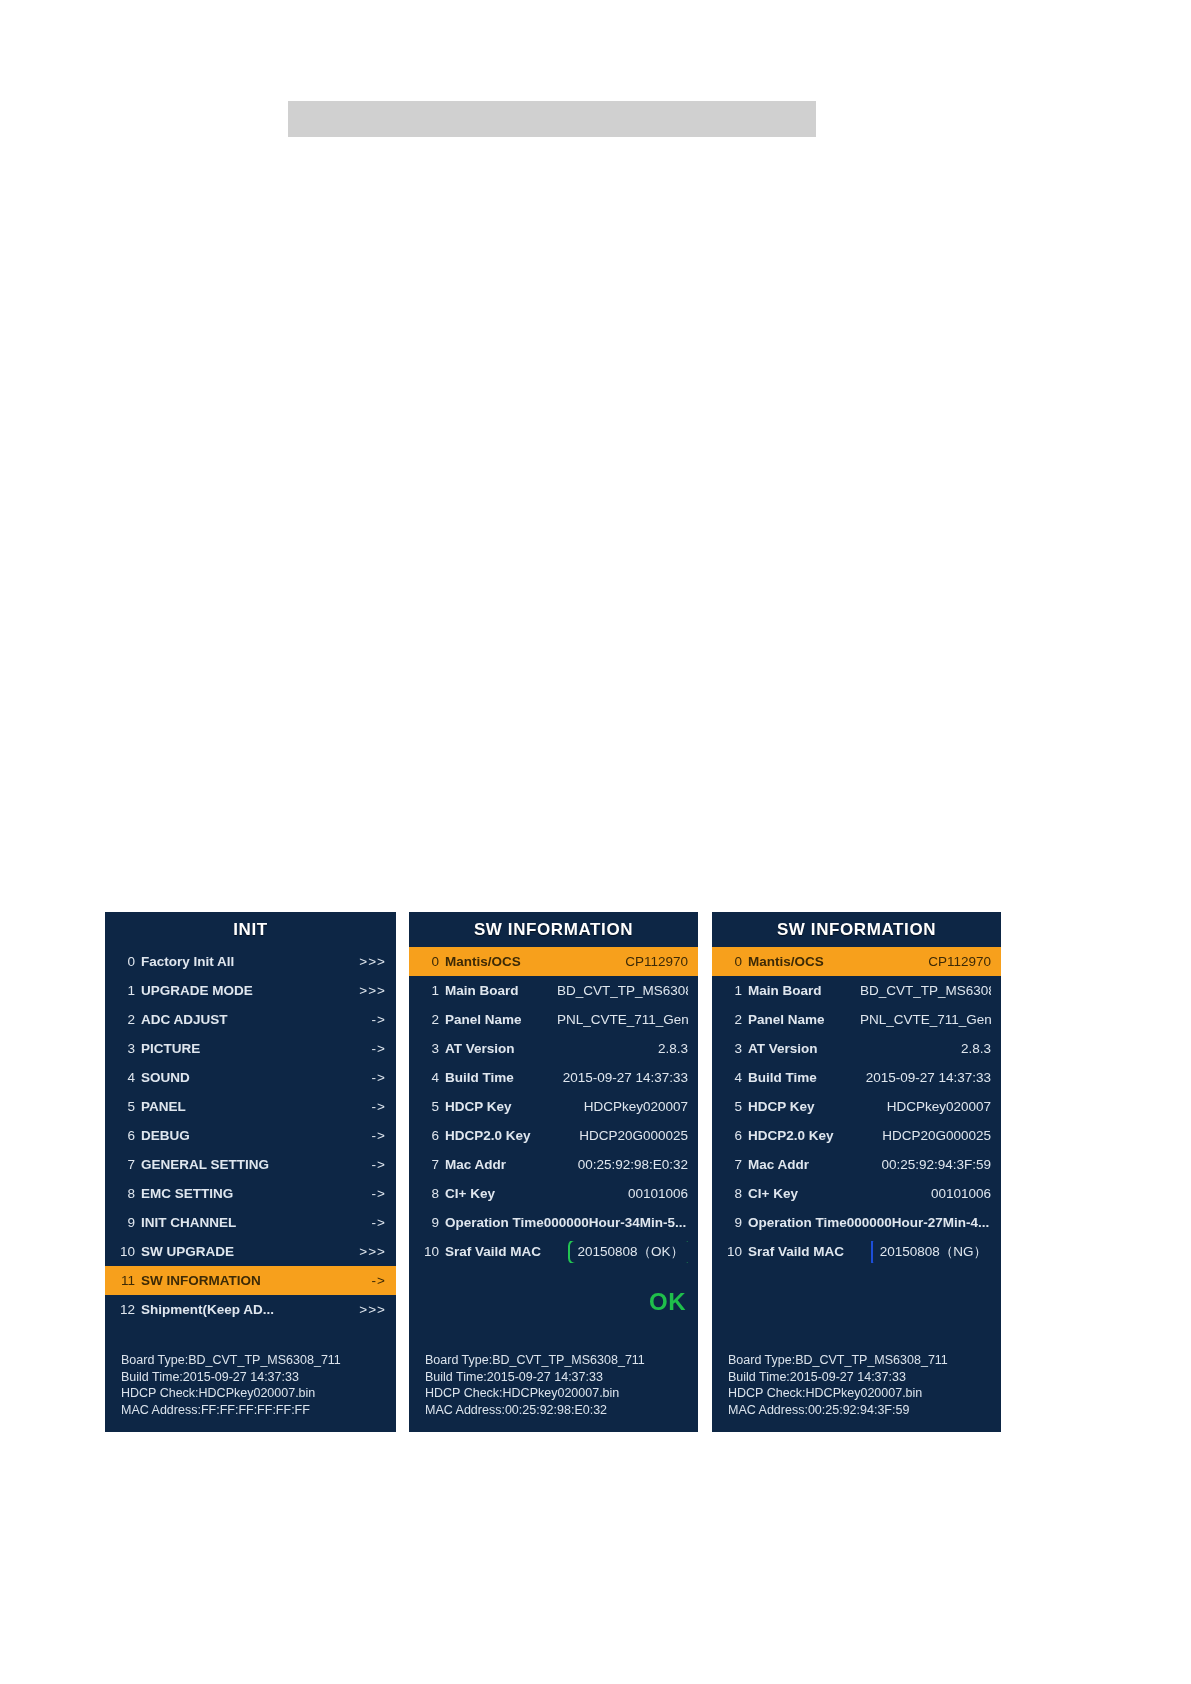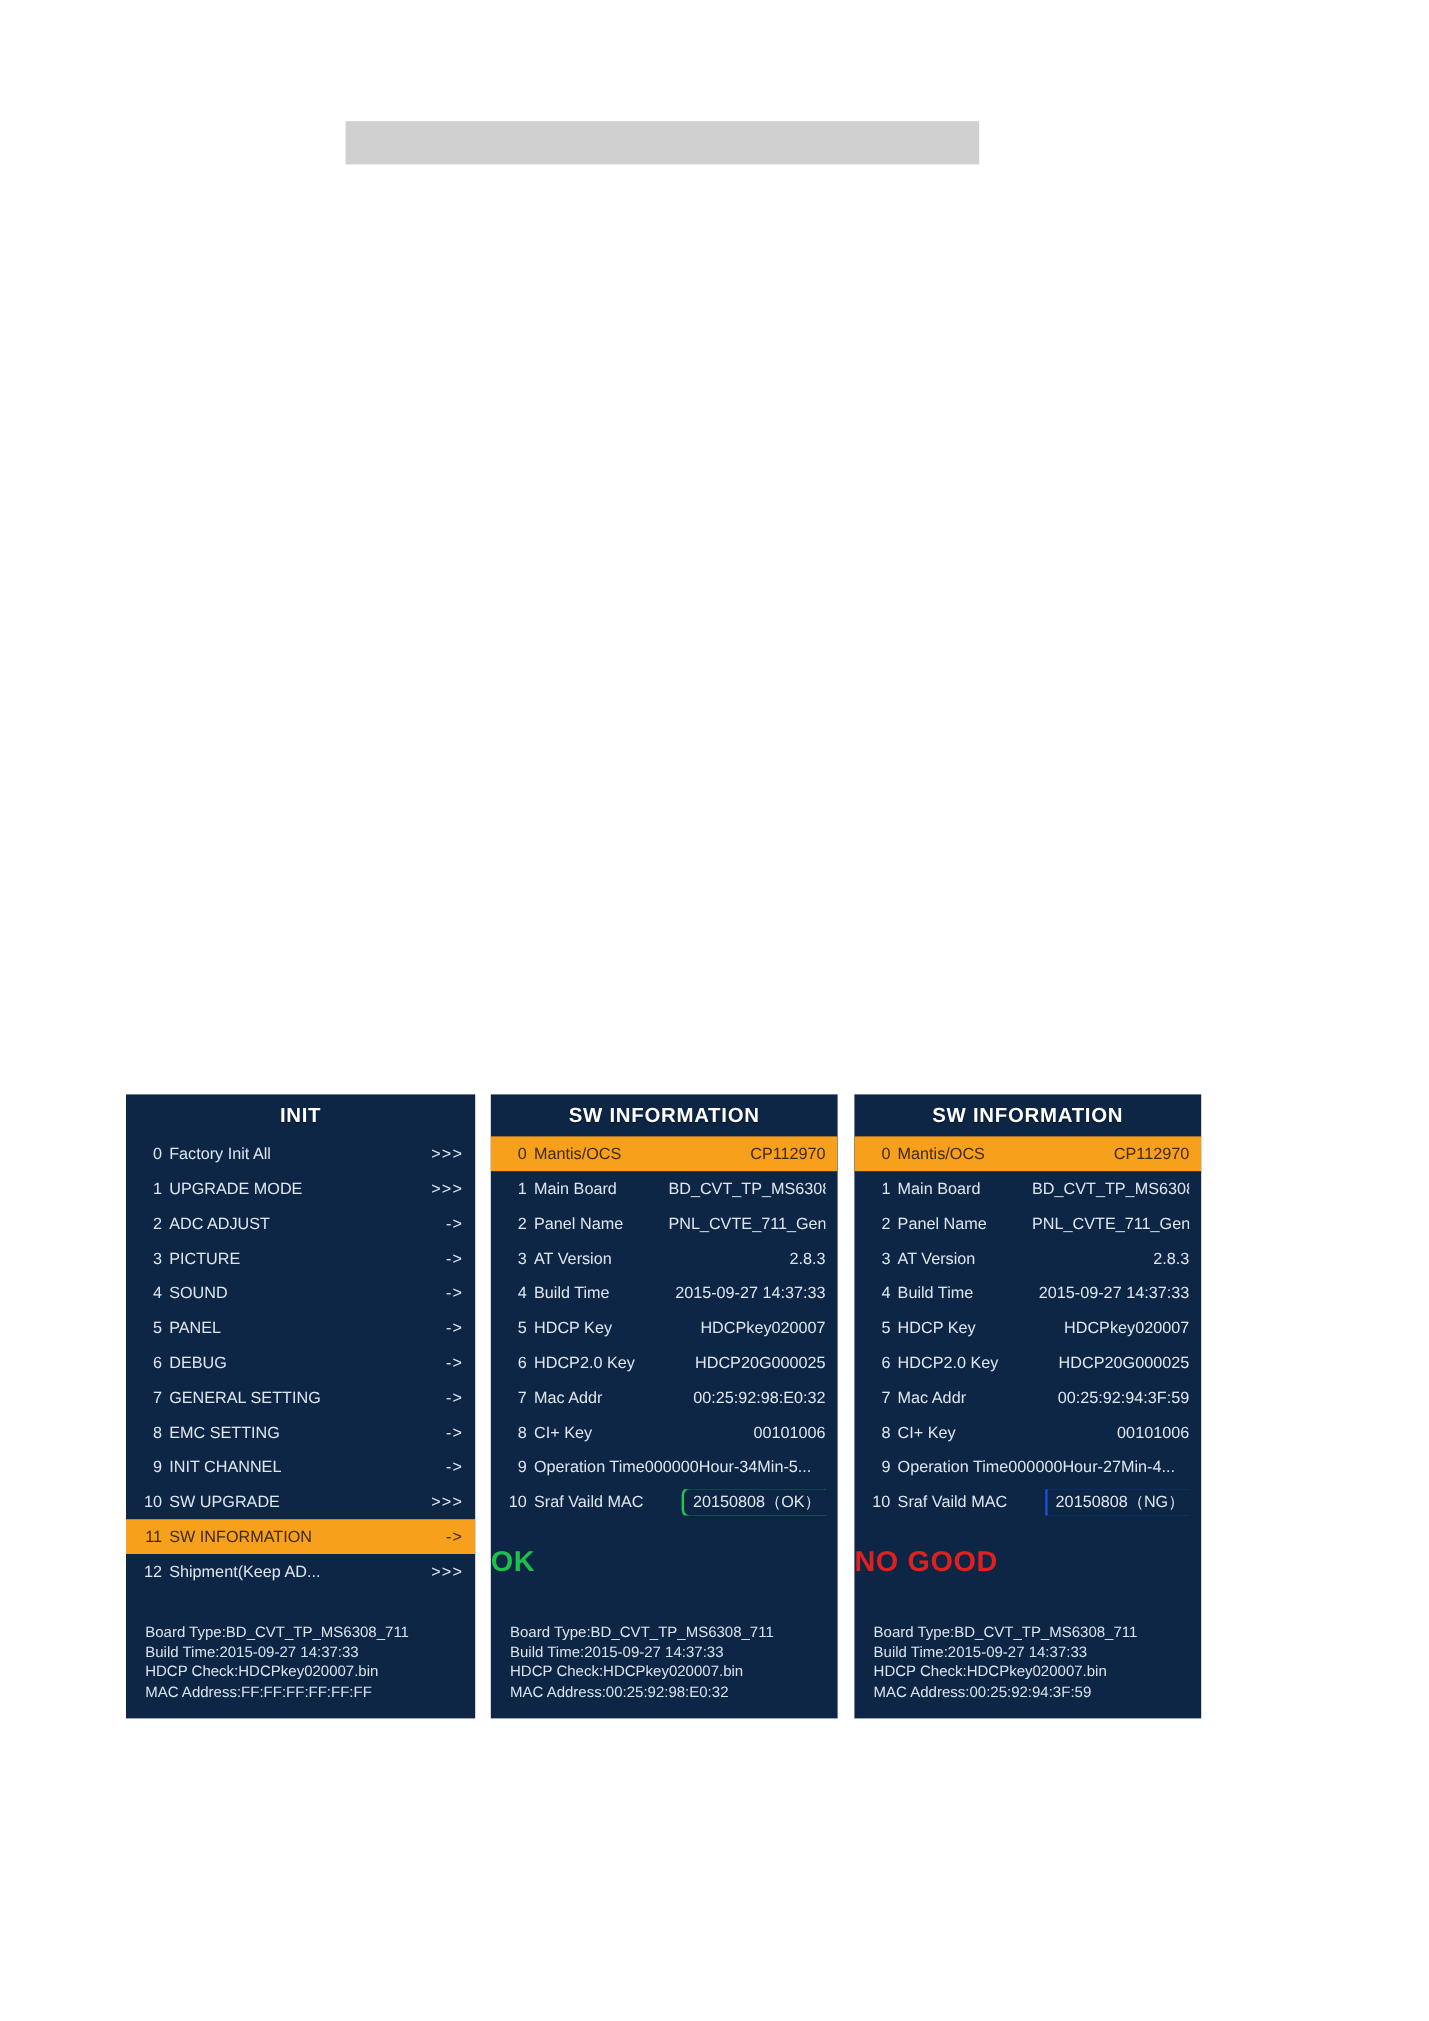--- a/index.html
+++ b/index.html
@@ -71,20 +71,21 @@
 
   .row-idx {
     display: inline-block;
     width: 22px;
     text-align: right;
     flex: 0 0 auto;
     margin-right: 6px;
   }
   .row-label {
     flex: 0 0 auto;
+    font-weight: bold;
   }
   .row-value {
     margin-left: auto;
     padding-left: 8px;
     text-align: right;
     overflow: hidden;
     text-overflow: clip;
   }
   .row-arrow {
     margin-left: auto;
@@ -108,21 +109,22 @@
   }
   .value-box-red {
     display: inline-block;
     border: 2px solid #1d4ed8;
     border-radius: 3px;
     padding: 2px 7px;
     margin: -2px -5px -2px 0;
   }
 
   .verdict {
-    text-align: left;
+    text-align: right;
+    padding-right: 12px;
     font-size: 24px;
     font-weight: bold;
     margin-top: 22px;
     letter-spacing: 0.5px;
   }
   .verdict.ok  { color: #1fbf4b; }
   .verdict.ng  { color: #e02020; }
 
   .panel-footer {
     position: absolute;
@@ -336,20 +338,19 @@
         <span class="row-idx">9</span>
         <span class="row-label">Operation Time000000Hour-27Min-4...</span>
         <span class="row-value"></span>
       </li>
       <li class="menu-row info-row">
         <span class="row-idx">10</span>
         <span class="row-label">Sraf Vaild MAC</span>
         <span class="row-value"><span class="value-box-red">20150808（NG）</span></span>
       </li>
     </ul>
-  <div class="verdict ng">NO GOOD</div>
   <div class="panel-footer">
     <div>Board Type:BD_CVT_TP_MS6308_711</div>
     <div>Build Time:2015-09-27 14:37:33</div>
     <div>HDCP Check:HDCPkey020007.bin</div>
     <div>MAC Address:00:25:92:94:3F:59</div>
   </div>
 </div>
 
 </body></html>

